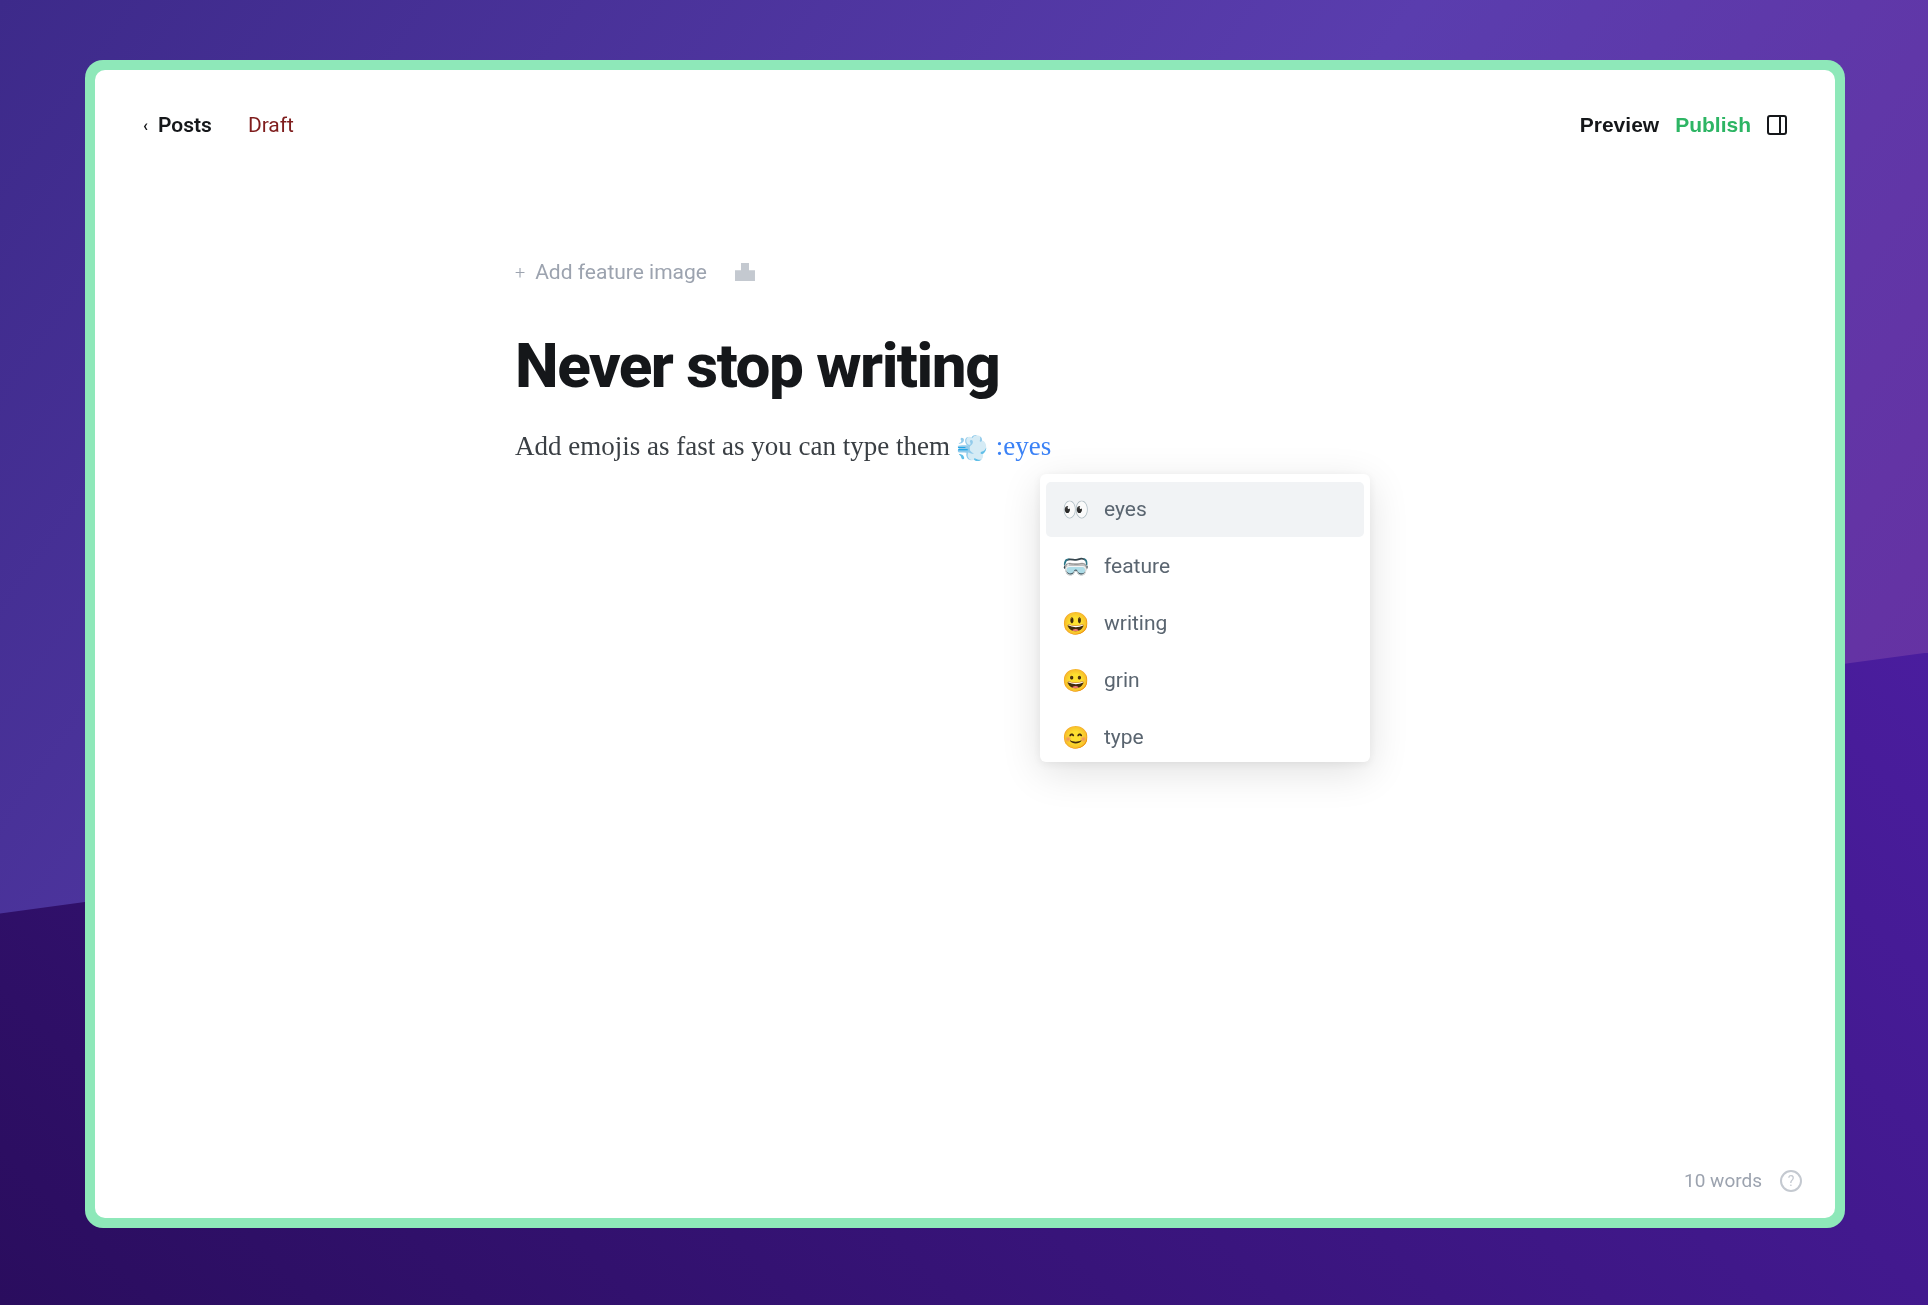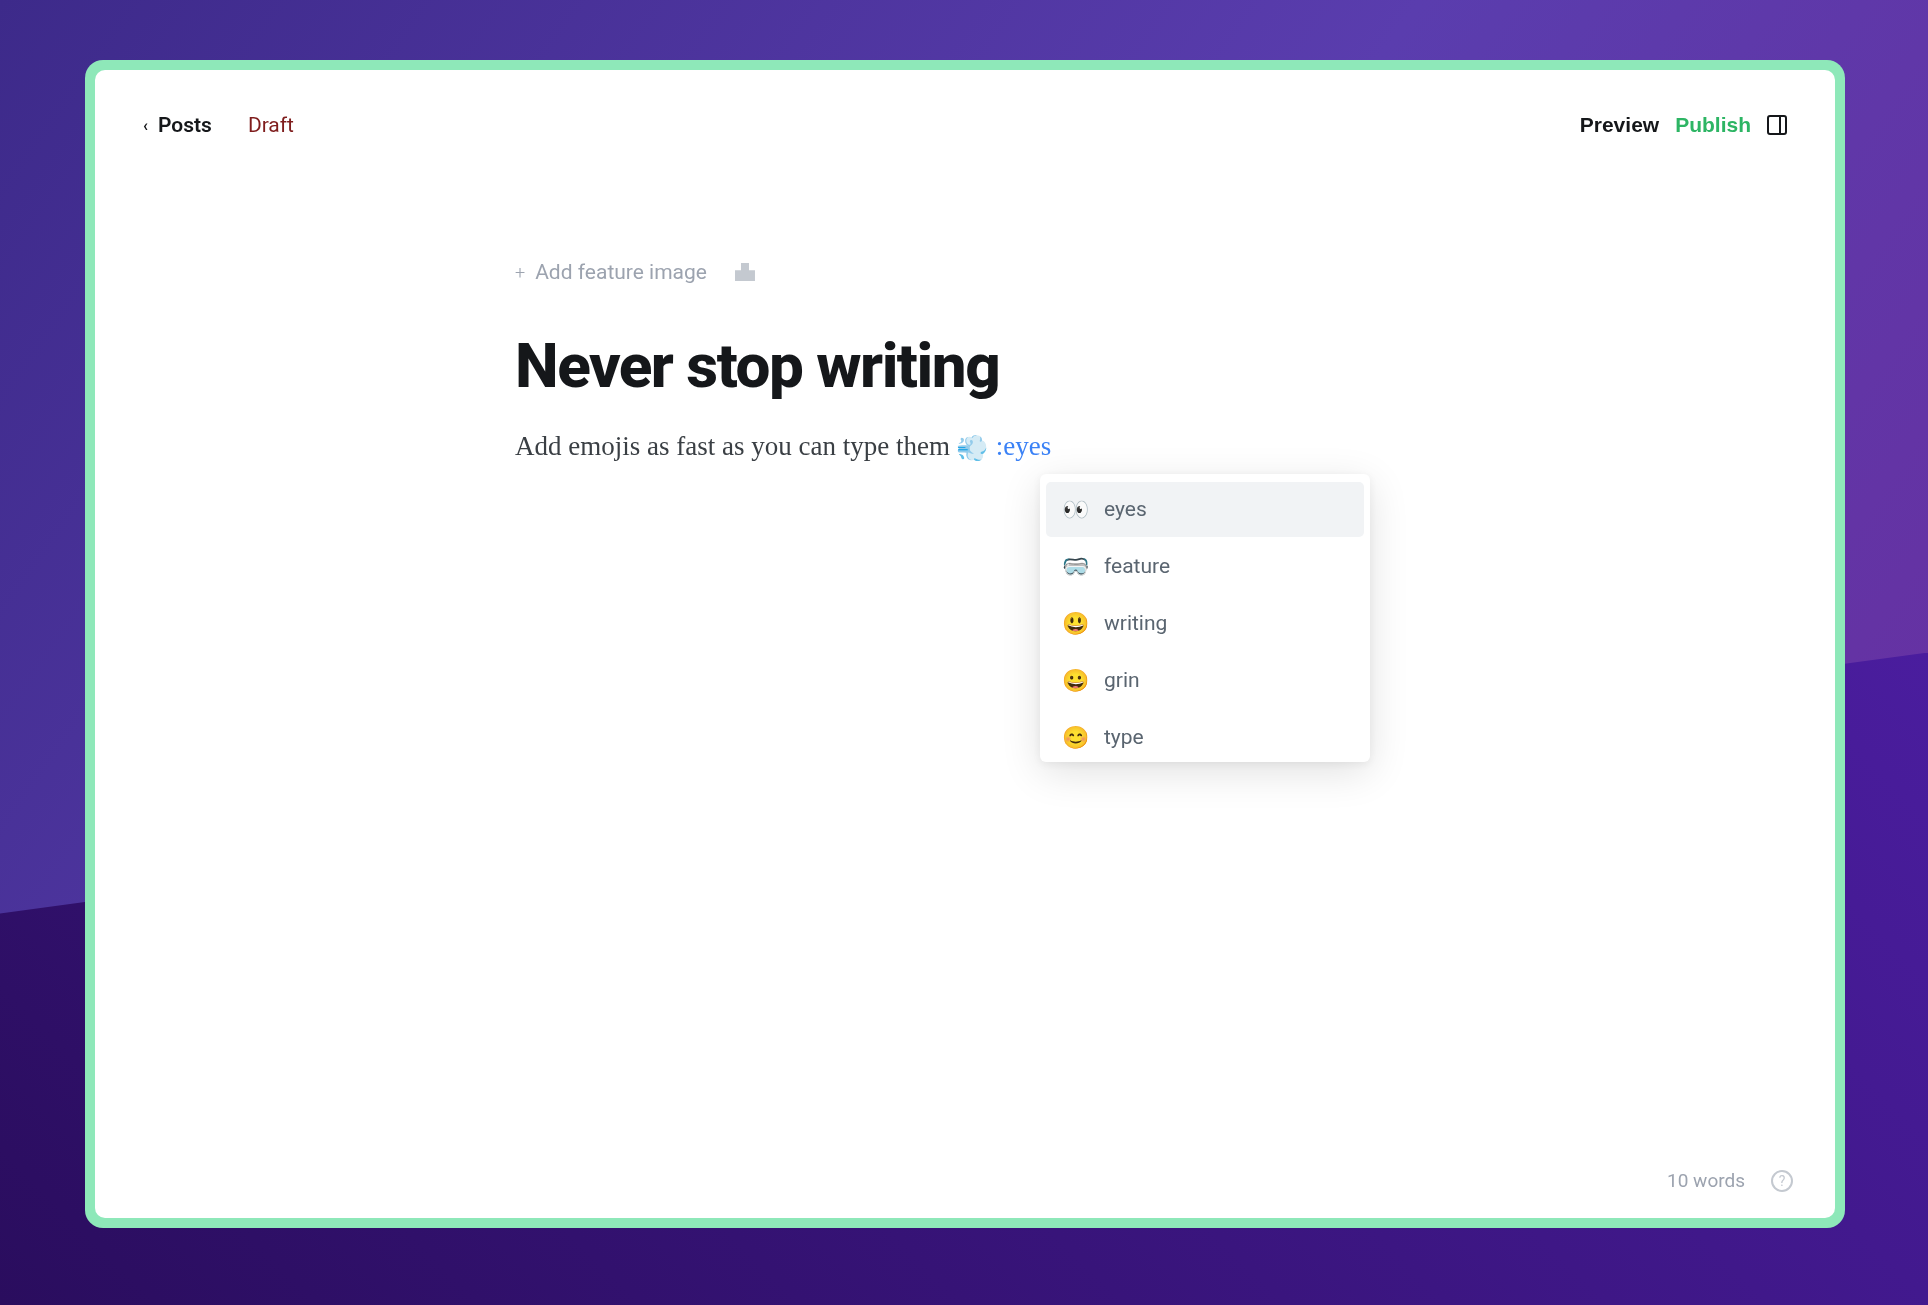--- a/index.html
+++ b/index.html
@@ -223,24 +223,24 @@
       background: #f1f3f5;
     }
     .emoji-glyph {
       font-size: 22px;
       width: 26px;
       text-align: center;
     }
     .bottombar {
       position: absolute;
       bottom: 26px;
-      right: 42px;
-      display: flex;
-      align-items: center;
-      gap: 26px;
+      right: 33px;
+      display: flex;
+      align-items: center;
+      gap: 18px;
     }
     .word-count {
       font-size: 19px;
       color: #9ca3af;
     }
     .help-icon {
       width: 22px;
       height: 22px;
       border: 2px solid #c4c9d0;
       border-radius: 50%;

